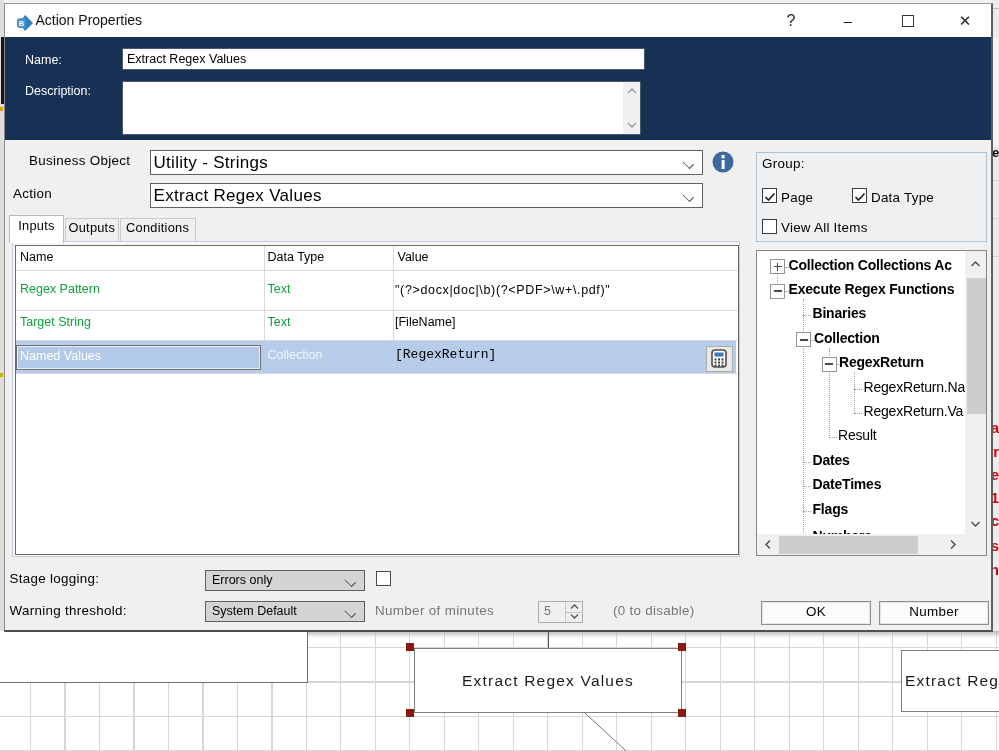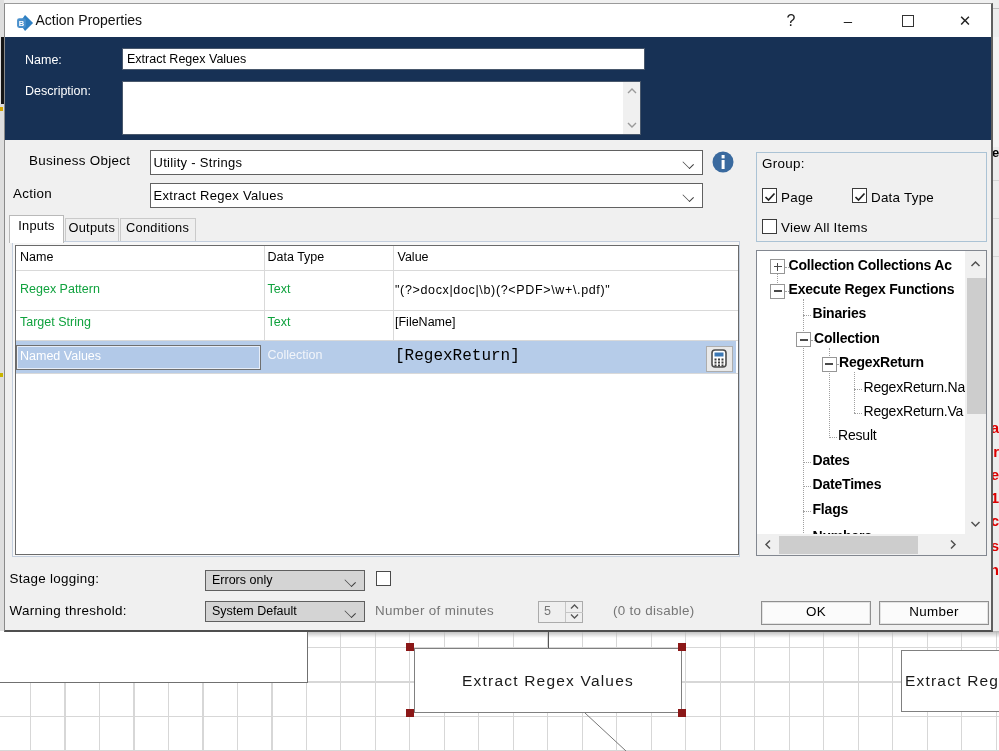--- a/index.html
+++ b/index.html
@@ -20,21 +20,21 @@
   #dialog{position:absolute;left:4px;top:3px;width:986px;height:626px;background:#f0f0f0;
      border-top:1px solid #9a9a9a;border-left:1px solid #8a8a8a;border-right:2px solid #5f5f5f;border-bottom:2px solid #4f4f4f;}
   #titlebar{position:absolute;left:0;top:0;width:100%;height:33px;background:#ffffff;}
   #titletext{position:absolute;left:30.5px;top:0;height:33px;line-height:32px;font-size:14px;color:#111;}
   .caption{position:absolute;top:0;height:33px;line-height:33px;color:#222;text-align:center;}
   #navy{position:absolute;left:0;top:33px;width:100%;height:103px;background:#173155;}
   #navy .lbl{position:absolute;color:#fff;font-size:12.5px;}
   #nameinput{position:absolute;left:117px;top:11px;width:517px;height:20px;background:#fff;border:1px solid #49586c;font-size:12.5px;color:#000;line-height:20px;padding-left:4px;}
   #descbox{position:absolute;left:117px;top:44px;width:517px;height:52px;background:#fff;border:1px solid #49586c;}
   .label13{position:absolute;font-size:13.4px;letter-spacing:0.3px;color:#000;}
-  .combo{position:absolute;background:#fff;border:1px solid #616161;font-size:13px;color:#000;}
+  .combo{position:absolute;background:#fff;border:1px solid #616161;font-size:17px;color:#000;}
   .combo .ct{position:absolute;left:2.5px;top:0;line-height:23px;letter-spacing:0.3px;}
   .chev{position:absolute;right:8px;top:50%;margin-top:-3px;width:9px;height:9px;}
   .chev:before{content:"";position:absolute;left:-1px;top:0;width:8.5px;height:8.5px;border-right:1.5px solid #3e3e3e;border-bottom:1.5px solid #3e3e3e;transform:rotate(45deg) scale(1,0.62);transform-origin:60% 30%;}
   
   #groupbox{position:absolute;left:751px;top:148px;width:229px;height:88px;border:1px solid #abc3d5;}
   .cb{position:absolute;width:13px;height:13px;background:#fff;border:1.5px solid #3b3b3b;}
   .cb svg{position:absolute;left:0px;top:1px;}
   .cblbl{position:absolute;font-size:13.4px;letter-spacing:0.25px;color:#000;}
   
   #tree{position:absolute;left:750.5px;top:246px;width:229.5px;height:303.5px;background:#fff;border:1px solid #828790;overflow:hidden;font-weight:bold;font-size:14px;letter-spacing:-0.2px;color:#000;}
@@ -230,21 +230,21 @@
     <div class="tab" style="left:59.8px;top:213.5px;width:52px;height:24px;background:#efefef;border:1px solid #cacaca;border-bottom:none;line-height:17px;">Outputs</div>
     <div class="tab" style="left:114.6px;top:213.5px;width:74px;height:24px;background:#efefef;border:1px solid #cacaca;border-bottom:none;line-height:17px;">Conditions</div>
 
     <div id="tabpanel"></div>
     <div id="grid">
       <div id="selrow">
         <div id="selcell">
             <div class="gtxt" style="left:3.5px;top:3px;color:#fff;">Named Values</div>
           </div>
         <div class="gtxt" style="left:251.5px;top:7px;color:#f2f5fa;">Collection</div>
-        <div class="gtxt" style="left:379px;top:6px;color:#000;font-family:'Liberation Mono',monospace;font-size:16px;">[RegexReturn]</div>
+        <div class="gtxt" style="left:379px;top:6px;color:#000;font-family:'Liberation Mono',monospace;font-size:13px;">[RegexReturn]</div>
         <div class="abs" style="left:690px;top:5px;width:25px;height:24px;background:#e9e9e9;border:1px solid #adadad;">
           <svg class="abs" style="left:4px;top:2px;" width="16" height="19" viewBox="0 0 16 19">
             <rect x="1" y="1" width="14" height="17" rx="3" fill="#fff" stroke="#4c4c4c" stroke-width="1.6"></rect>
             <rect x="3.5" y="3.5" width="9" height="4" fill="#3c78b4"></rect>
             <g fill="#3d3d3d">
               <rect x="3.5" y="9.5" width="2" height="2"></rect>
                 <rect x="7" y="9.5" width="2" height="2"></rect>
                 <rect x="10.5" y="9.5" width="2" height="2"></rect>
               <rect x="3.5" y="12.5" width="2" height="2"></rect>
                 <rect x="7" y="12.5" width="2" height="2"></rect>

